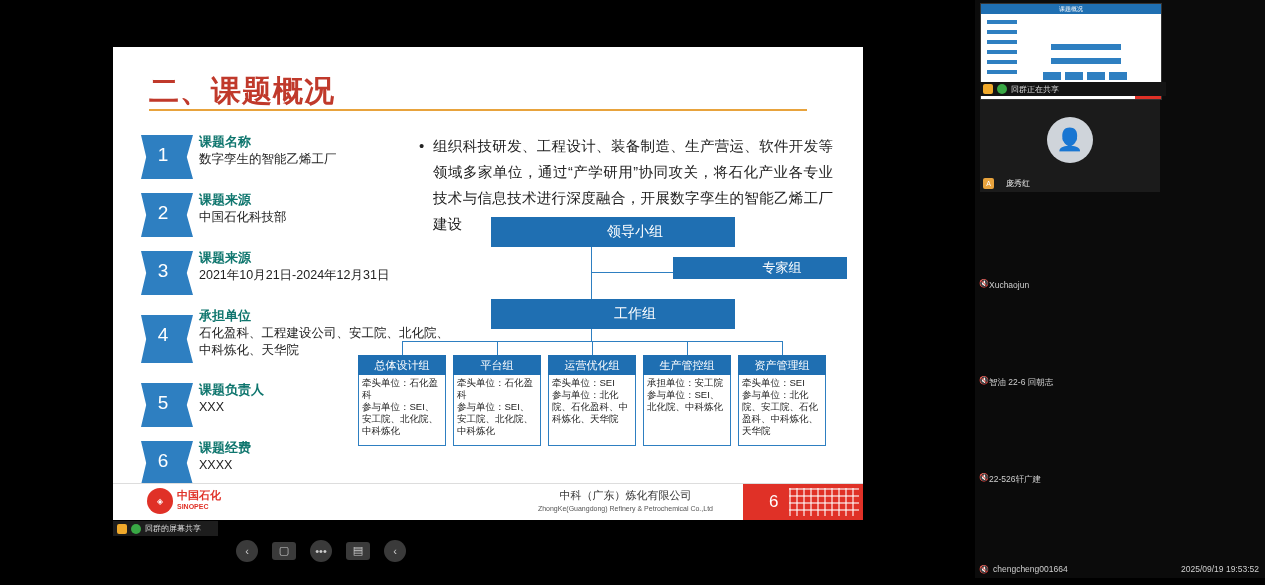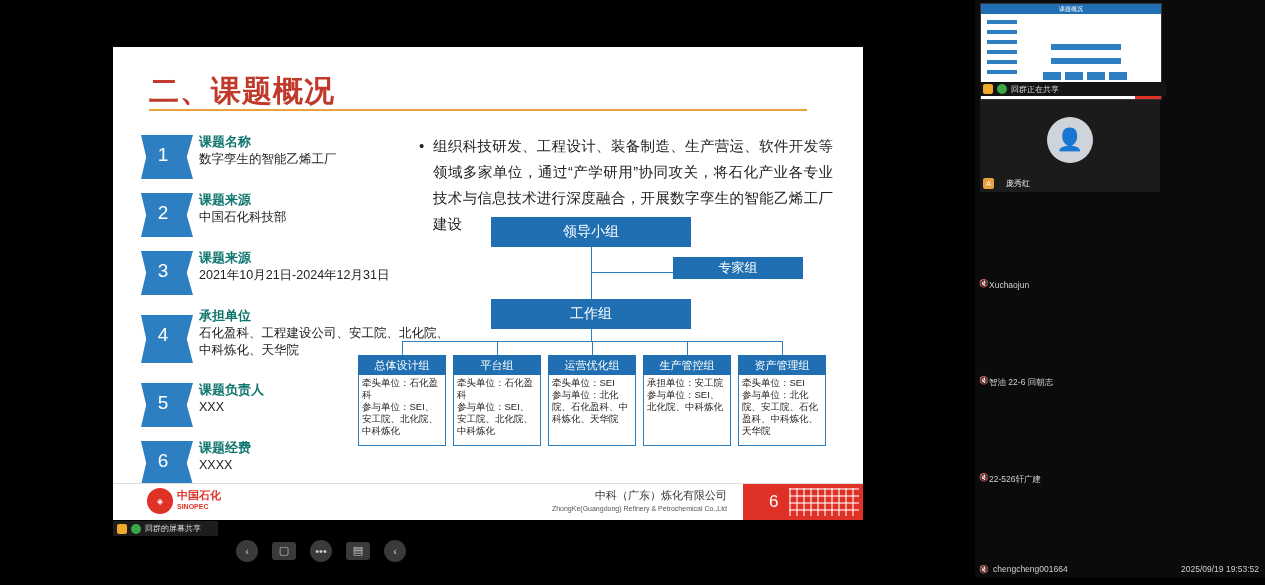--- a/index.html
+++ b/index.html
@@ -21,36 +21,36 @@
   .chev span{position:absolute;left:0;right:8px;top:9px;text-align:center;color:#fff;font-size:19px;}
   .step-head{position:absolute;left:58px;top:0px;font-size:13px;font-weight:bold;color:#0f766e;}
   .step-body{position:absolute;left:58px;top:18px;font-size:12.5px;color:#222;line-height:17px;width:250px;}
 
   
   .bullet{position:absolute;left:320px;top:86px;width:400px;font-size:14.5px;color:#222;line-height:26px;text-align:justify;}
   .bullet .dot{position:absolute;left:-14px;top:0px;font-size:15px;}
 
   
   .org{position:absolute;left:260px;top:170px;width:470px;height:260px;}
-  .box{position:absolute;background:#1f6fb2;color:#fff;display:flex;align-items:center;justify-content:center;font-size:13px;}
+  .box{position:absolute;background:#1f6fb2;color:#fff;display:flex;align-items:center;justify-content:center;font-size:13px;padding-left:44px;}
   .lead{left:118px;top:0px;width:200px;height:30px;font-size:14px;}
   .expert{left:300px;top:40px;width:130px;height:22px;}
   .work{left:118px;top:82px;width:200px;height:30px;font-size:14px;}
   .line{position:absolute;background:#2e7fc1;}
   .grpcol{position:absolute;top:138px;width:88px;}
   .grphead{height:20px;background:#1f6fb2;color:#fff;font-size:11px;display:flex;align-items:center;justify-content:center;}
   .grpbody{height:66px;border:1px solid #2e7fc1;border-top:none;font-size:9.5px;color:#222;padding:2px 3px;line-height:12px;overflow:hidden;}
 
   
   .slide-foot{position:absolute;left:0;bottom:0;width:750px;height:36px;background:#fff;border-top:1px solid #ddd;}
   .logo-wrap{position:absolute;left:34px;top:4px;display:flex;align-items:center;gap:4px;}
   .logo-circ{width:26px;height:26px;border-radius:50%;background:#e03127;color:#fff;font-size:8px;display:flex;align-items:center;justify-content:center;}
   .logo-txt{font-size:11px;color:#e03127;line-height:11px;font-weight:bold;}
   .logo-txt small{display:block;font-size:7px;color:#e03127;}
-  .foot-company{position:absolute;right:136px;top:5px;text-align:right;font-size:11px;color:#333;line-height:13px;}
+  .foot-company{position:absolute;right:150px;top:5px;text-align:center;font-size:11px;color:#333;line-height:13px;}
   .foot-company small{display:block;font-size:7px;color:#555;}
   .foot-red{position:absolute;right:0;top:0;width:120px;height:36px;background:#e03127;}
   .foot-red .pg{position:absolute;left:26px;top:8px;color:#fff;font-size:17px;}
   .foot-red .grid{position:absolute;right:4px;top:4px;width:70px;height:28px;
      background:
       repeating-linear-gradient(to right,rgba(255,255,255,.55) 0 2px,transparent 2px 7px),
       repeating-linear-gradient(to bottom,rgba(255,255,255,.55) 0 2px,transparent 2px 7px);}
 
   
   .ppt-bar{position:absolute;left:113px;top:487px;width:260px;height:33px;display:flex;align-items:center;gap:14px;padding-left:10px;}

